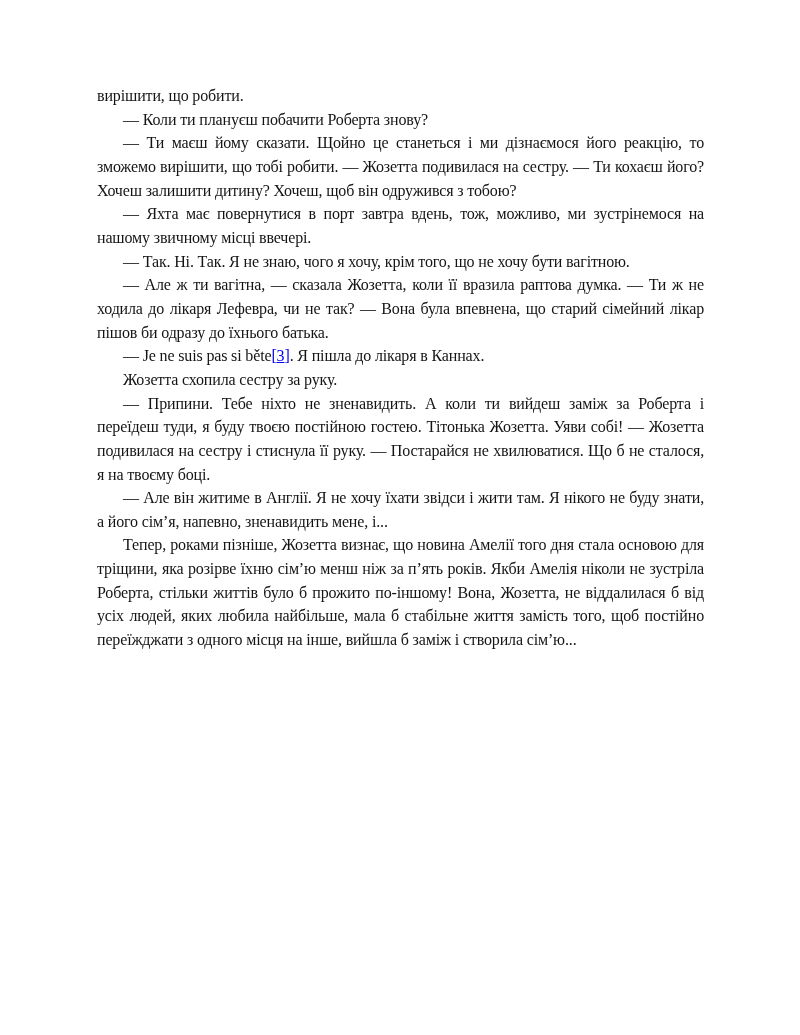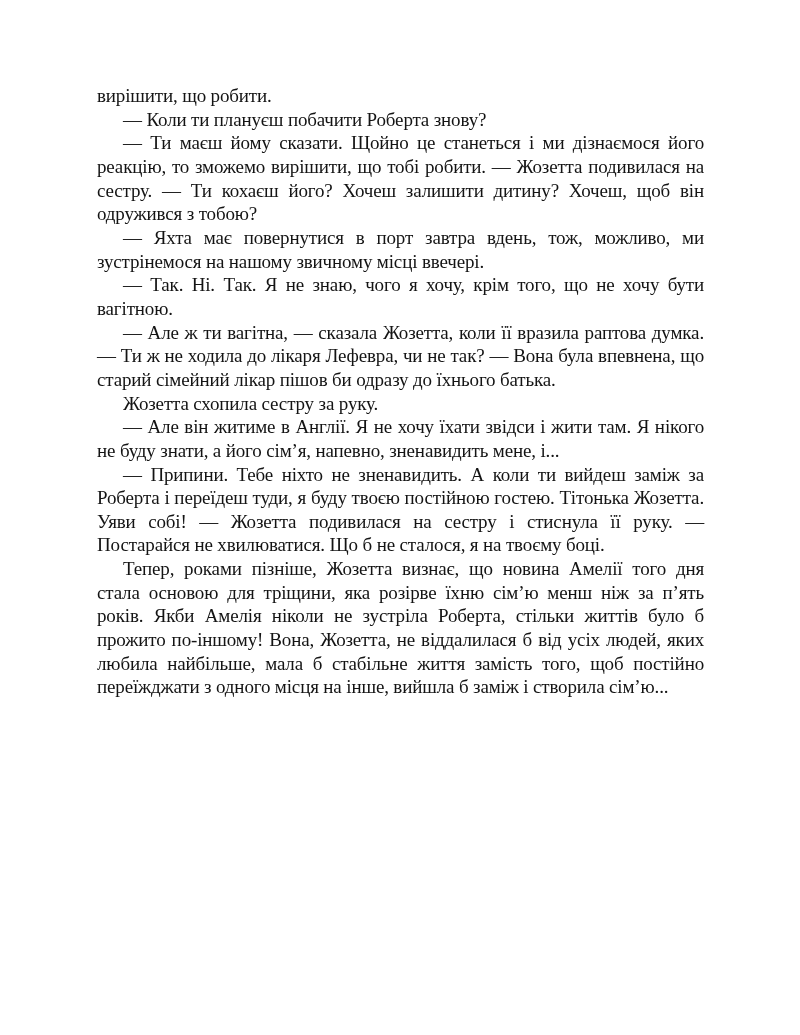--- a/index.html
+++ b/index.html
@@ -13,21 +13,21 @@
     height: 1035px;
     background: #ffffff;
     overflow: hidden;
   }
   .text-block {
     position: absolute;
     left: 97px;
     top: 84px;
     width: 607px;
     font-family: "Liberation Serif", "DejaVu Serif", serif;
-    font-size: 19px;
+    font-size: 16px;
     line-height: 23.65px;
     letter-spacing: -0.15px;
     color: #141414;
     text-align: justify;
   }
   .text-block p {
     margin: 0;
     padding: 0;
     text-indent: 26px;
   }
@@ -47,18 +47,19 @@
 <body>
 
 <div class="screen">
   <div class="text-block">
     <p class="no-indent">вирішити, що робити.</p>
     <p>— Коли ти плануєш побачити Роберта знову?</p>
     <p>— Ти маєш йому сказати. Щойно це станеться і ми дізнаємося його реакцію, то зможемо вирішити, що тобі робити. — Жозетта подивилася на сестру. — Ти кохаєш його? Хочеш залишити дитину? Хочеш, щоб він одружився з тобою?</p>
     <p>— Яхта має повернутися в порт завтра вдень, тож, можливо, ми зустрінемося на нашому звичному місці ввечері.</p>
     <p>— Так. Ні. Так. Я не знаю, чого я хочу, крім того, що не хочу бути вагітною.</p>
     <p>— Але ж ти вагітна, — сказала Жозетта, коли її вразила раптова думка. — Ти ж не ходила до лікаря Лефевра, чи не так? — Вона була впевнена, що старий сімейний лікар пішов би одразу до їхнього батька.</p>
+    <p><span>— Je ne suis pas si běte</span><a class="footnote" href="#"><span>[</span><span class="fn-num">3</span><span>]</span></a><span>. Я пішла до лікаря в Каннах.</span></p>
     <p>Жозетта схопила сестру за руку.</p>
+    <p>— Припини. Тебе ніхто не зненавидить. А коли ти вийдеш заміж за Роберта і переїдеш туди, я буду твоєю постійною гостею. Тітонька Жозетта. Уяви собі! — Жозетта подивилася на сестру і стиснула її руку. — Постарайся не хвилюватися. Що б не сталося, я на твоєму боці.</p>
     <p>— Але він житиме в Англії. Я не хочу їхати звідси і жити там. Я нікого не буду знати, а його сім’я, напевно, зненавидить мене, і...</p>
-    <p>— Припини. Тебе ніхто не зненавидить. А коли ти вийдеш заміж за Роберта і переїдеш туди, я буду твоєю постійною гостею. Тітонька Жозетта. Уяви собі! — Жозетта подивилася на сестру і стиснула її руку. — Постарайся не хвилюватися. Що б не сталося, я на твоєму боці.</p>
     <p>Тепер, роками пізніше, Жозетта визнає, що новина Амелії того дня стала основою для тріщини, яка розірве їхню сім’ю менш ніж за п’ять років. Якби Амелія ніколи не зустріла Роберта, стільки життів було б прожито по-іншому! Вона, Жозетта, не віддалилася б від усіх людей, яких любила найбільше, мала б стабільне життя замість того, щоб постійно переїжджати з одного місця на інше, вийшла б заміж і створила сім’ю...</p>
   </div>
 </div>
 
 </body></html>

